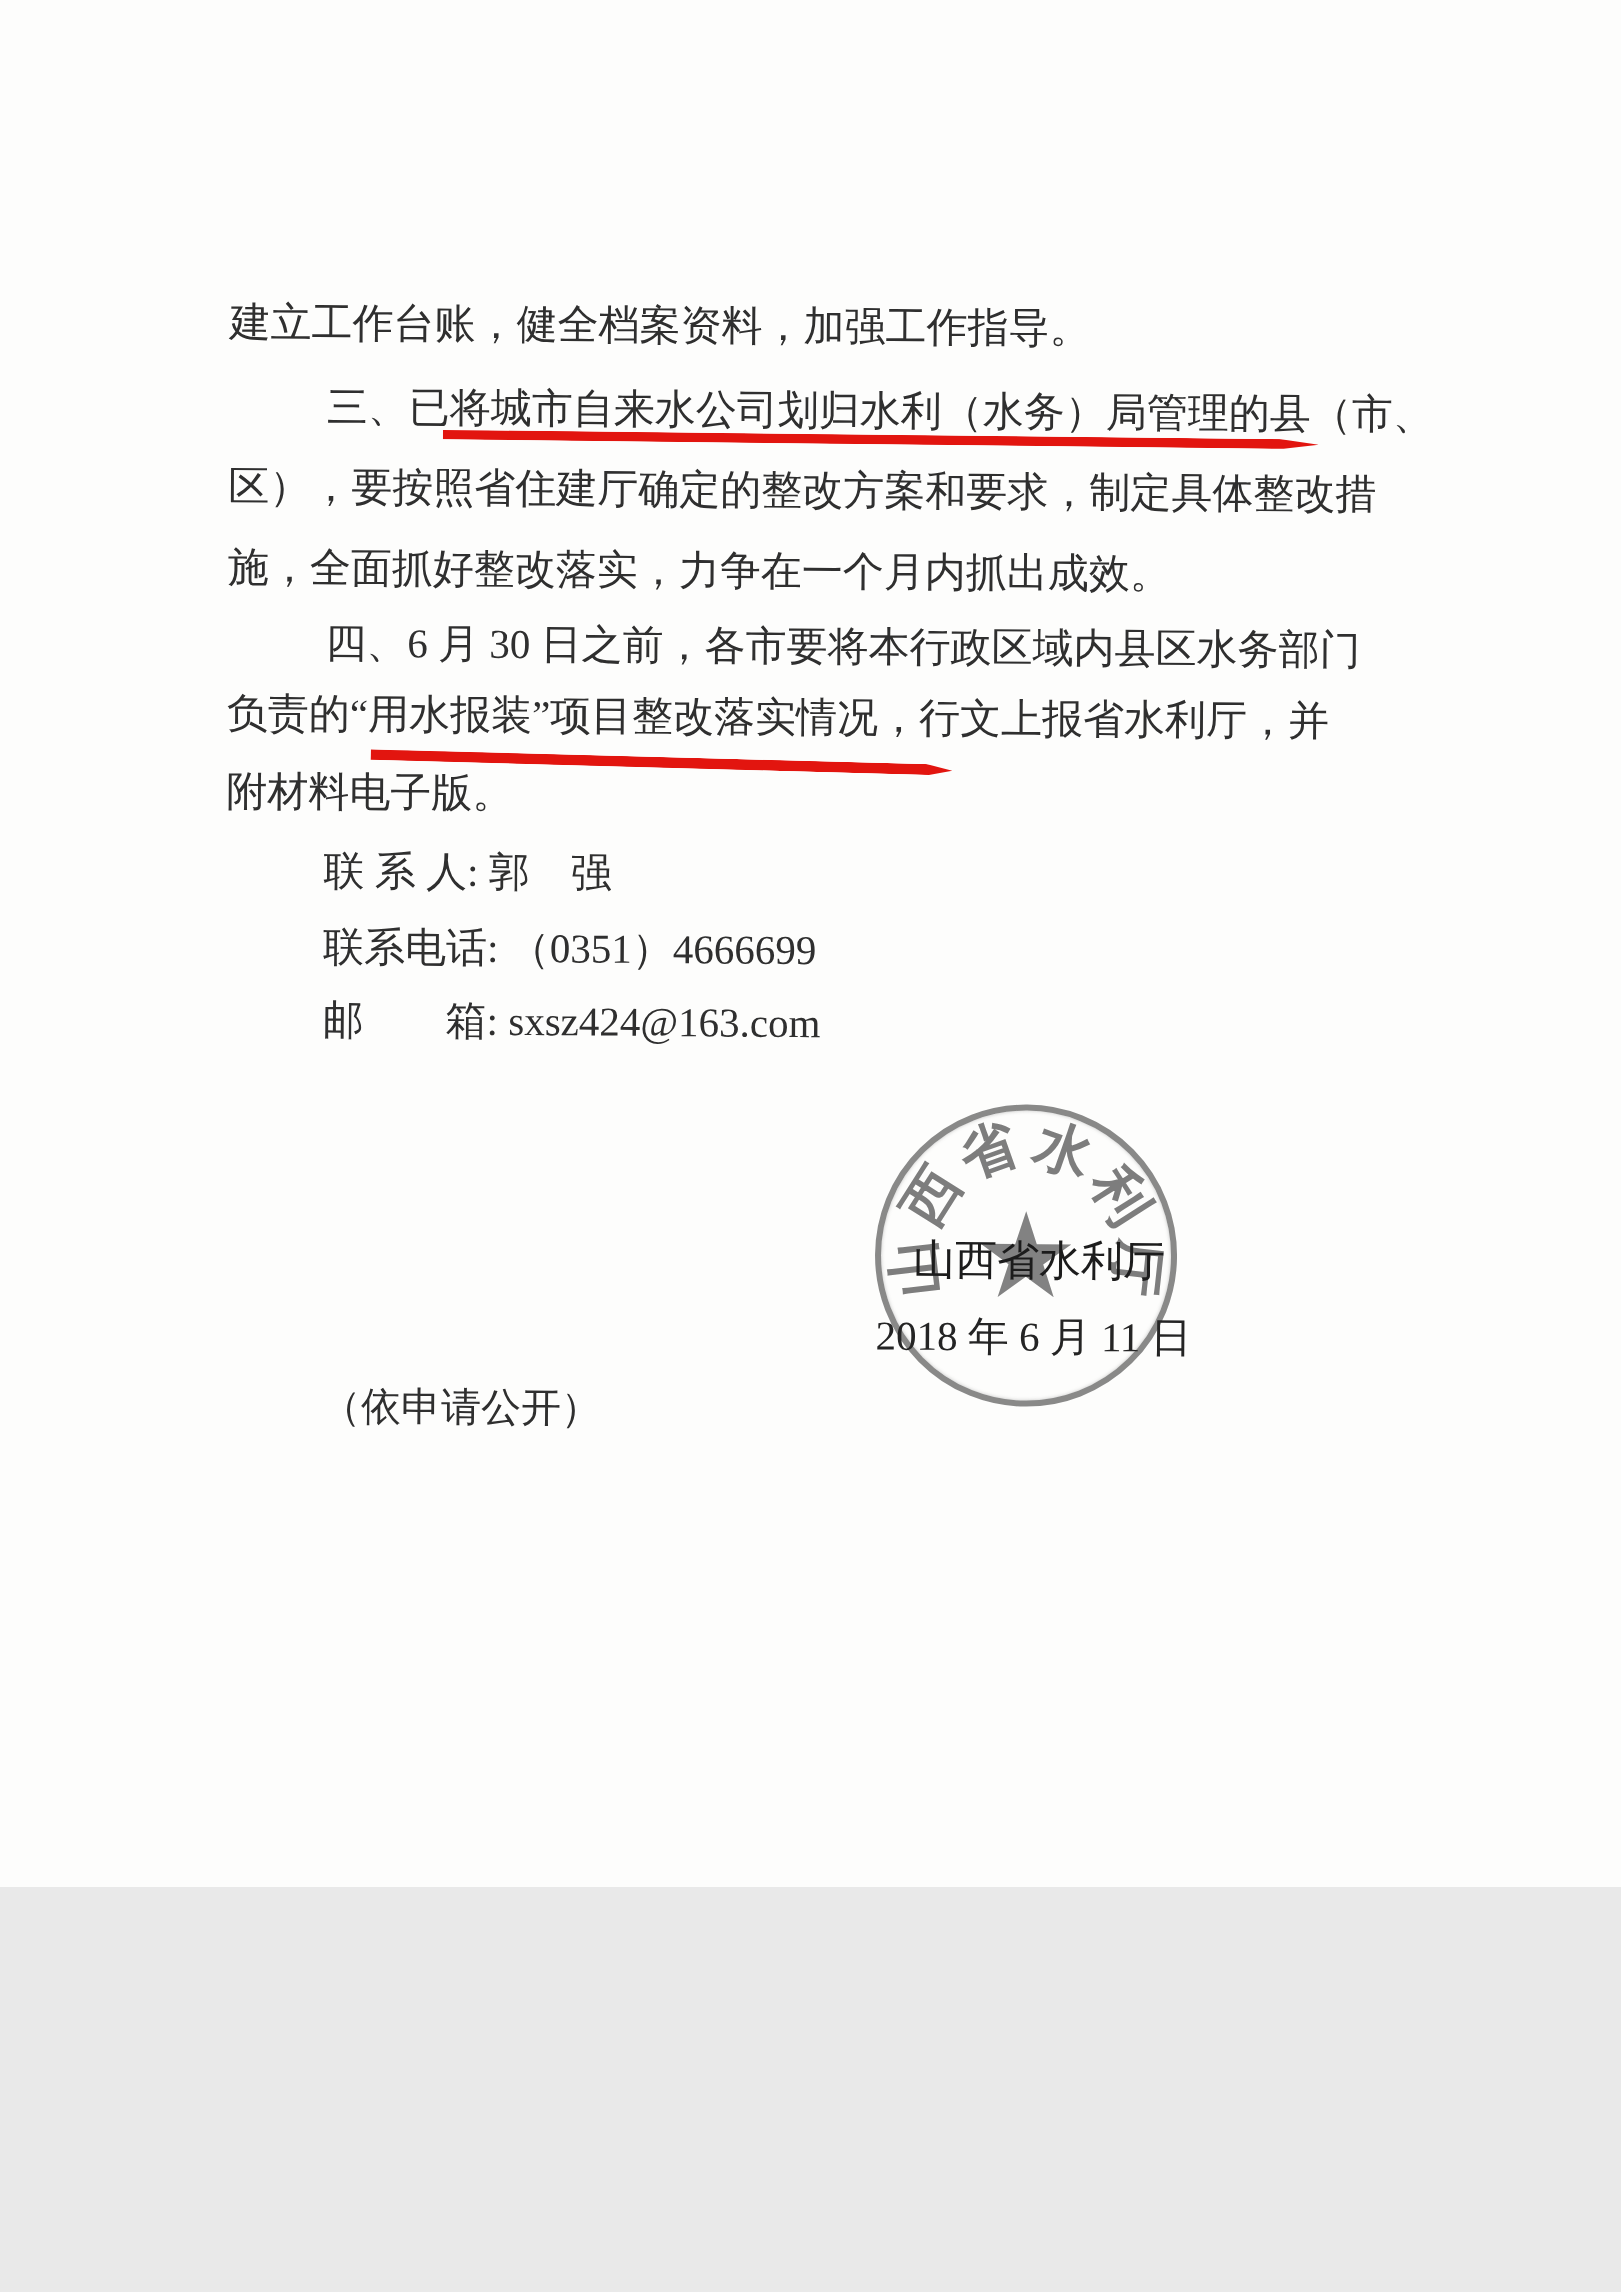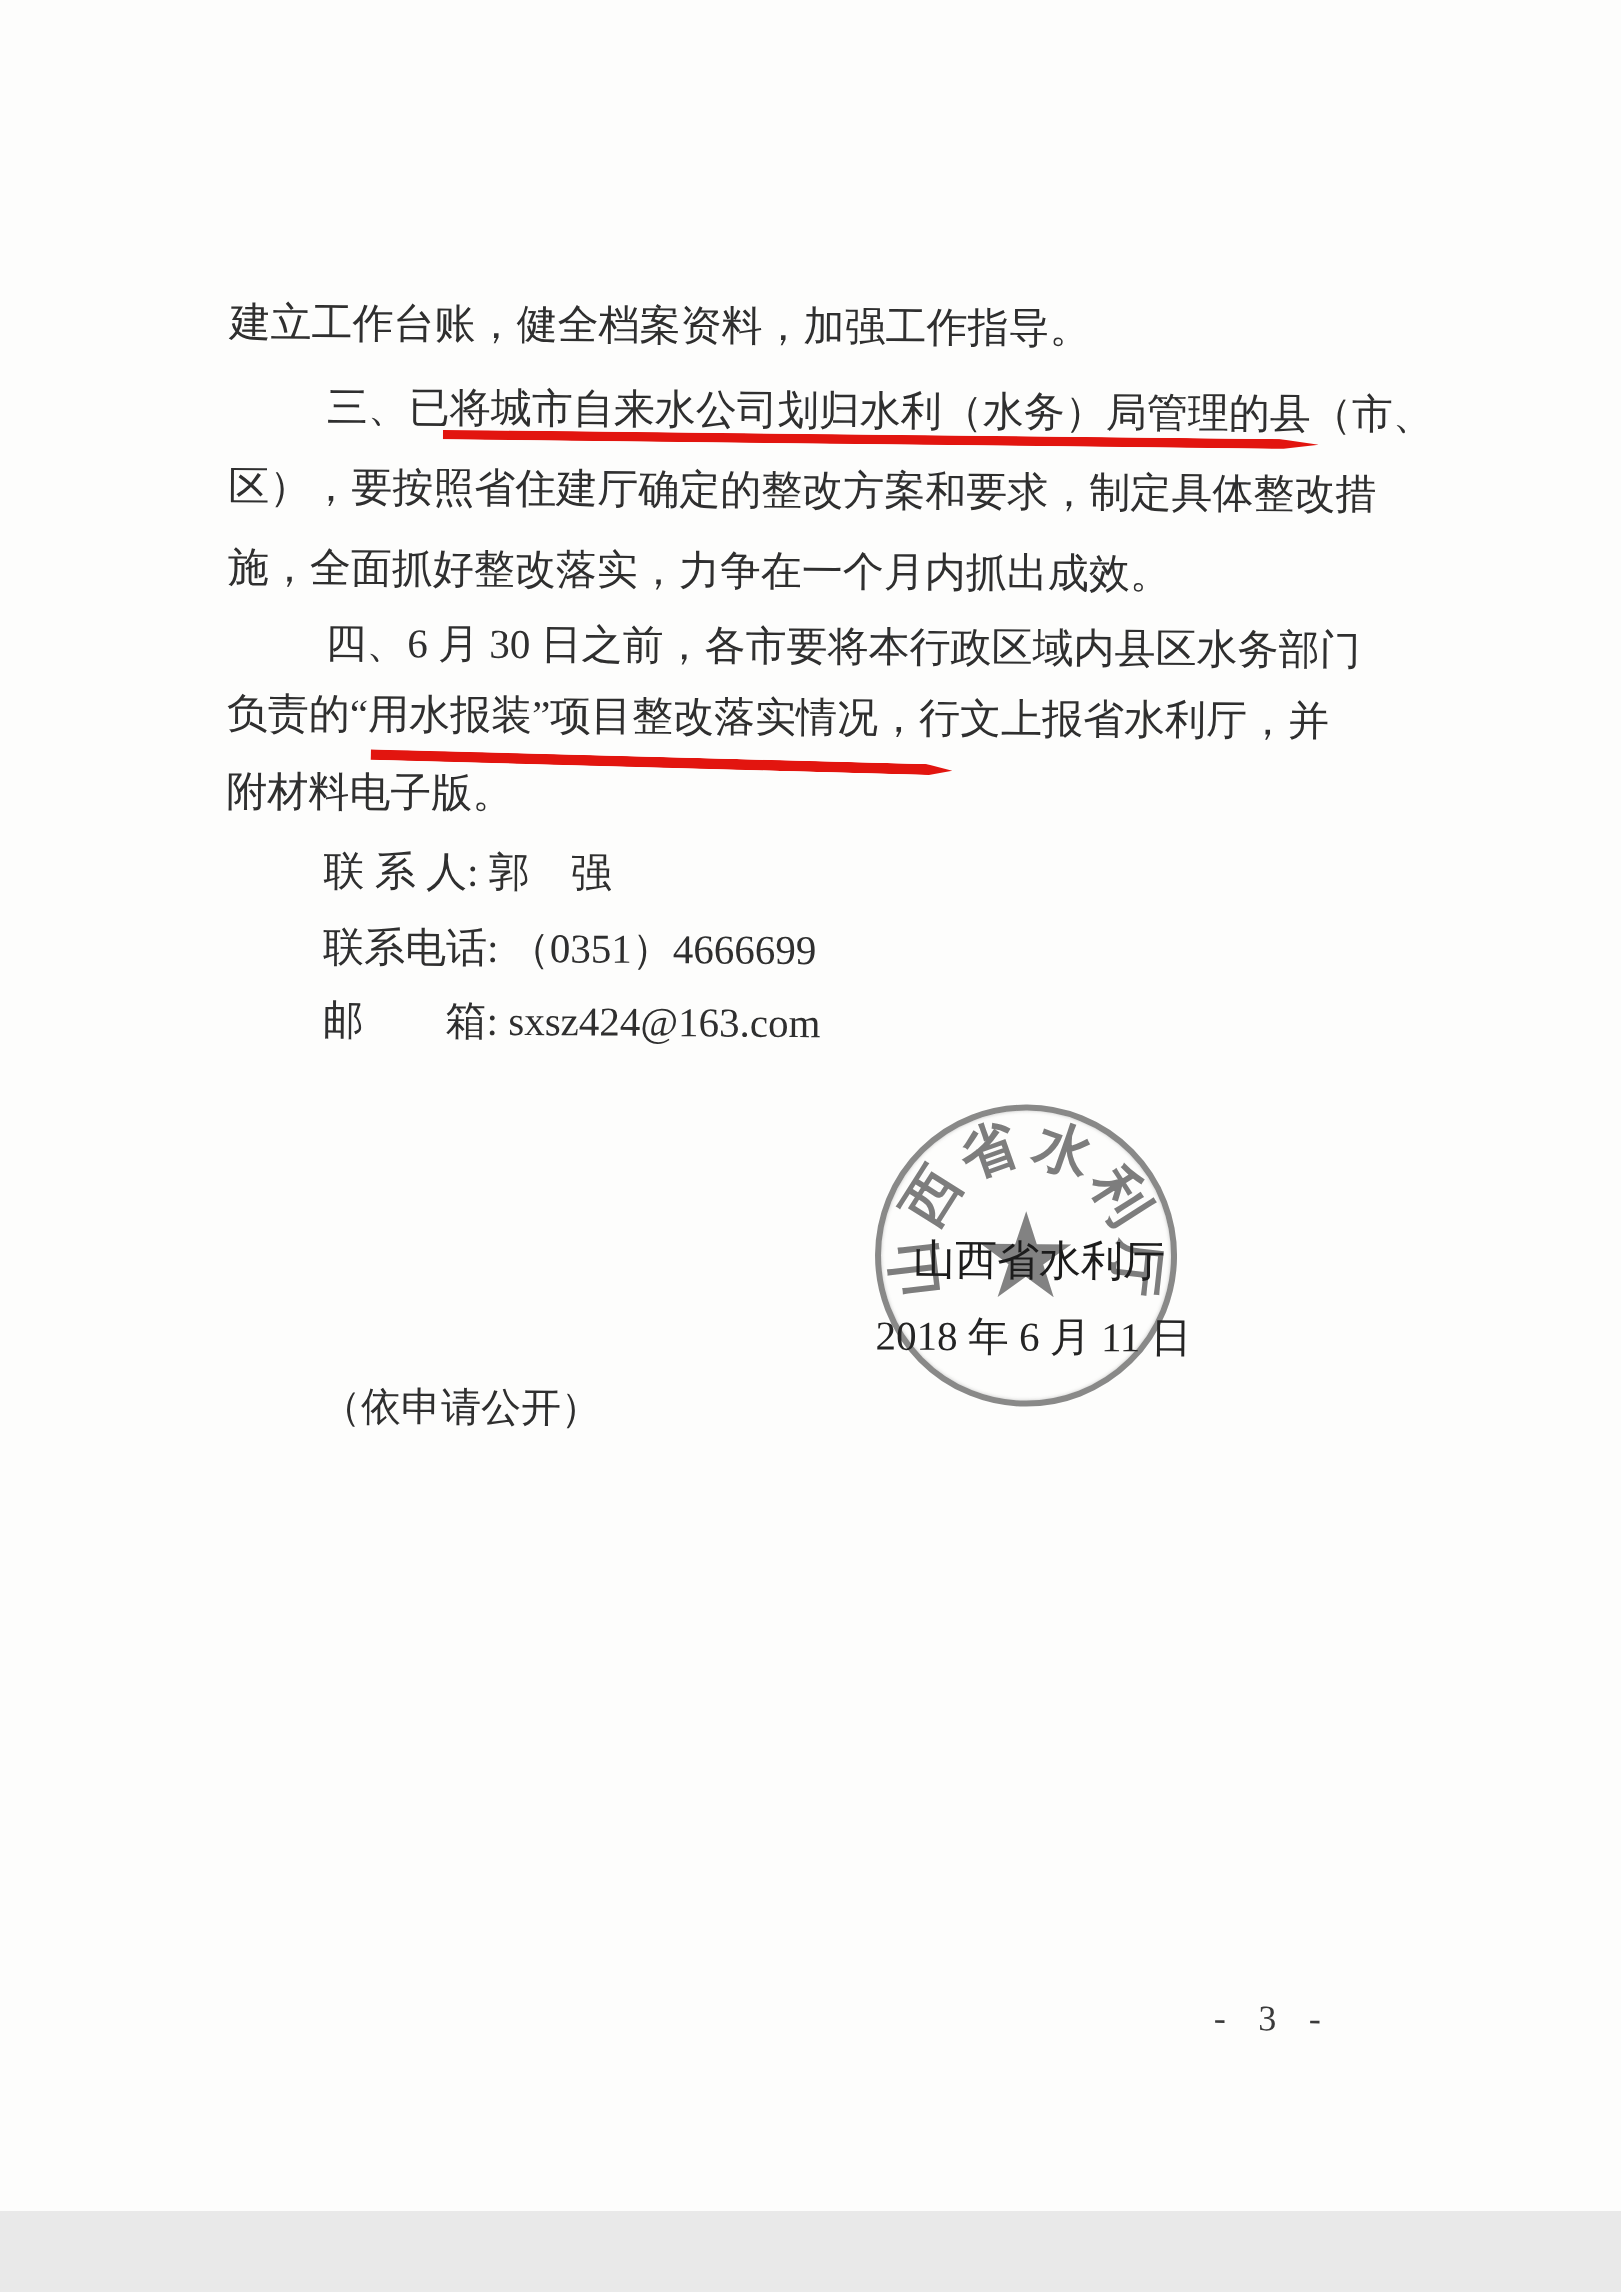--- a/index.html
+++ b/index.html
@@ -1,17 +1,17 @@
 <!DOCTYPE html>
 <html><head>
 <meta charset="utf-8">
 <style>
   html,body { margin:0; padding:0; background:#e9e9e9; }
   .page {
-    position:relative; width:1621px; height:2211px;
+    position:relative; width:1621px; height:1887px;
     background:#fdfdfc; overflow:hidden;
     font-family:"Liberation Serif","DejaVu Serif",serif;
     color:#2d2d2d;
   }
   
   .sheet { position:absolute; inset:0; transform:rotate(0.4deg); transform-origin:225px 686px; }
 
   .tline { position:absolute; white-space:pre; font-size:41px; line-height:45px; color:#2f2f2f; }
 
   .l0 { left:227px; top:300px; }

